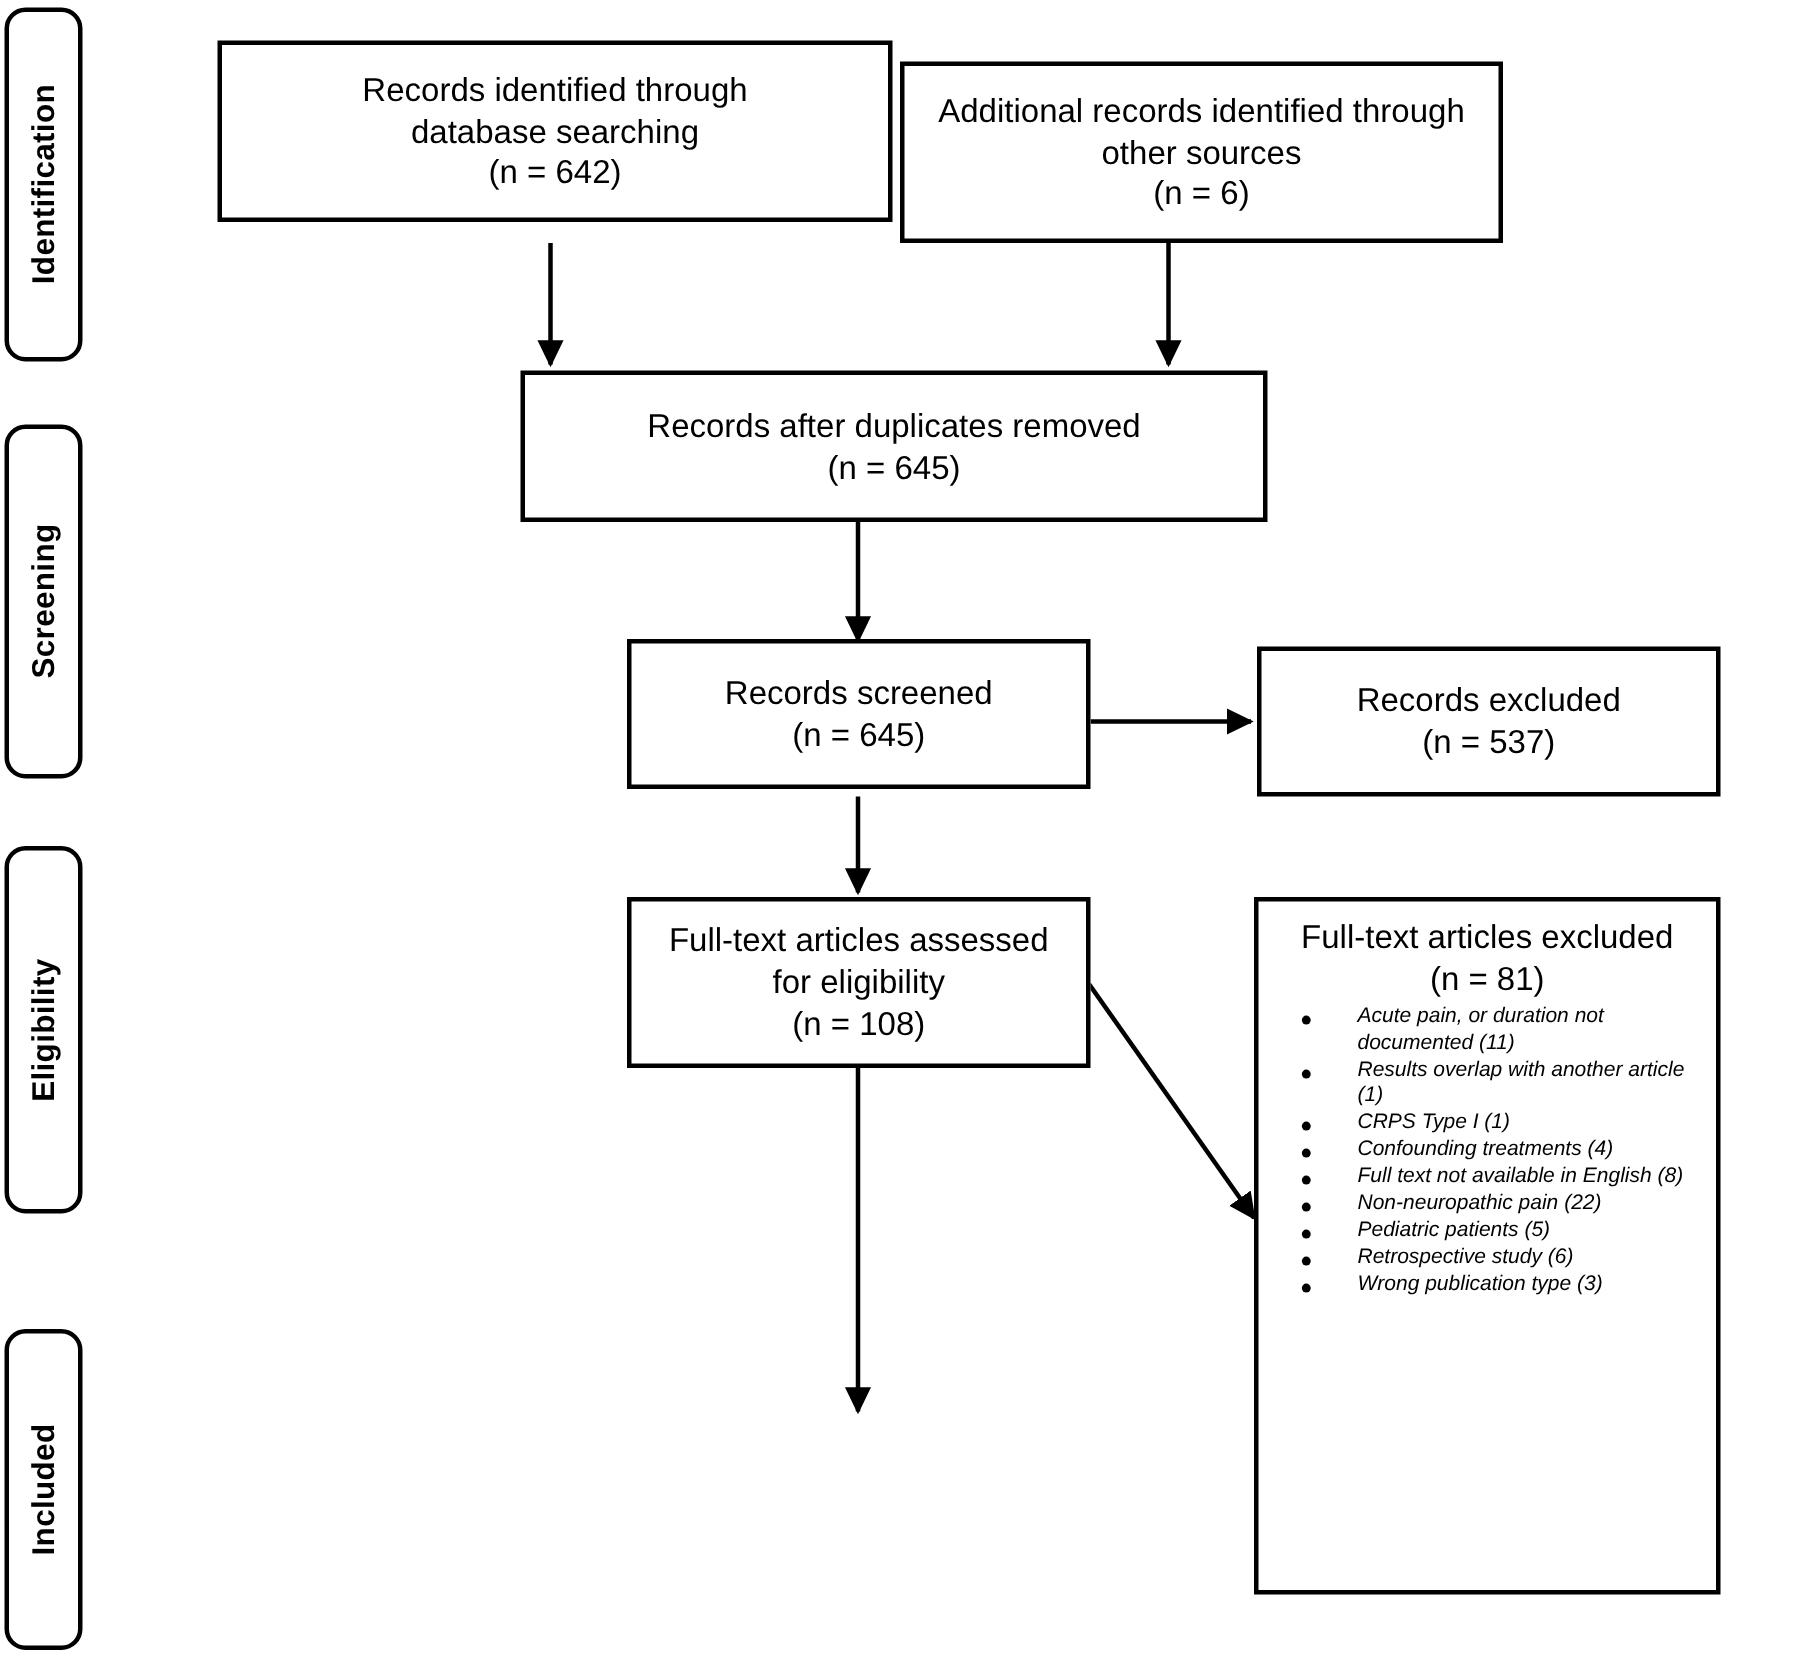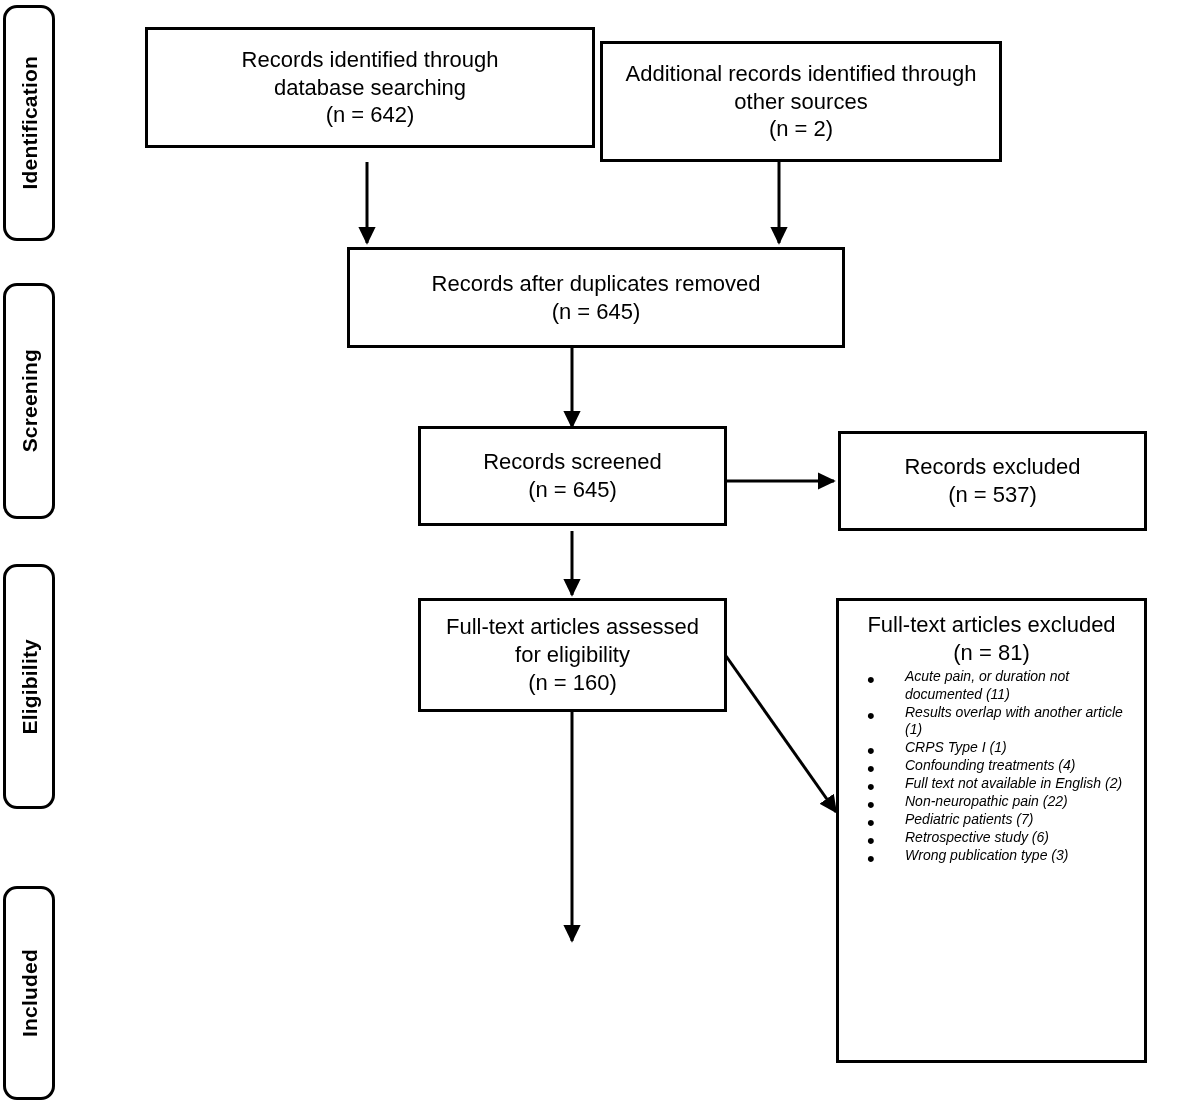--- a/index.html
+++ b/index.html
@@ -151,55 +151,55 @@
 
   <div class="flow-box" style="left:145px; top:27px; width:450px; height:121px;">
     <span class="box-text">Records identified through
 database searching
 (n = 642)</span>
   </div>
 
   <div class="flow-box" style="left:600px; top:41px; width:402px; height:121px;">
     <span class="box-text">Additional records identified through
 other sources
-(n = 2)</span>
+(n = 6)</span>
   </div>
 
   <div class="flow-box" style="left:323px; top:247px; width:498px; height:101px;margin-left:24px;">
     <span class="box-text">Records after duplicates removed
 (n = 645)</span>
   </div>
 
   <div class="flow-box" style="left:418px; top:426px; width:309px; height:100px;">
     <span class="box-text">Records screened
 (n = 645)</span>
   </div>
 
   <div class="flow-box" style="left:838px; top:431px; width:309px; height:100px;">
     <span class="box-text">Records excluded
 (n = 537)</span>
   </div>
 
   <div class="flow-box" style="left:418px; top:598px; width:309px; height:114px;">
     <span class="box-text">Full-text articles assessed
 for eligibility
-(n = 160)</span>
+(n = 108)</span>
   </div>
 
 
   <div class="reasons-box" style="left:836px; top:598px; width:311px; height:465px;">
     <div class="reasons-heading">Full-text articles excluded
 (n = 81)</div>
     <ul class="reasons-list">
       <li>Acute pain, or duration not documented (11)</li>
       <li>Results overlap with another article (1)</li>
       <li>CRPS Type I (1)</li>
       <li>Confounding treatments (4)</li>
-      <li>Full text not available in English (2)</li>
+      <li>Full text not available in English (8)</li>
       <li>Non-neuropathic pain (22)</li>
-      <li>Pediatric patients (7)</li>
+      <li>Pediatric patients (5)</li>
       <li>Retrospective study (6)</li>
       <li>Wrong publication type (3)</li>
 
     </ul>
   </div>
 
 </div>
 
 </body></html>

